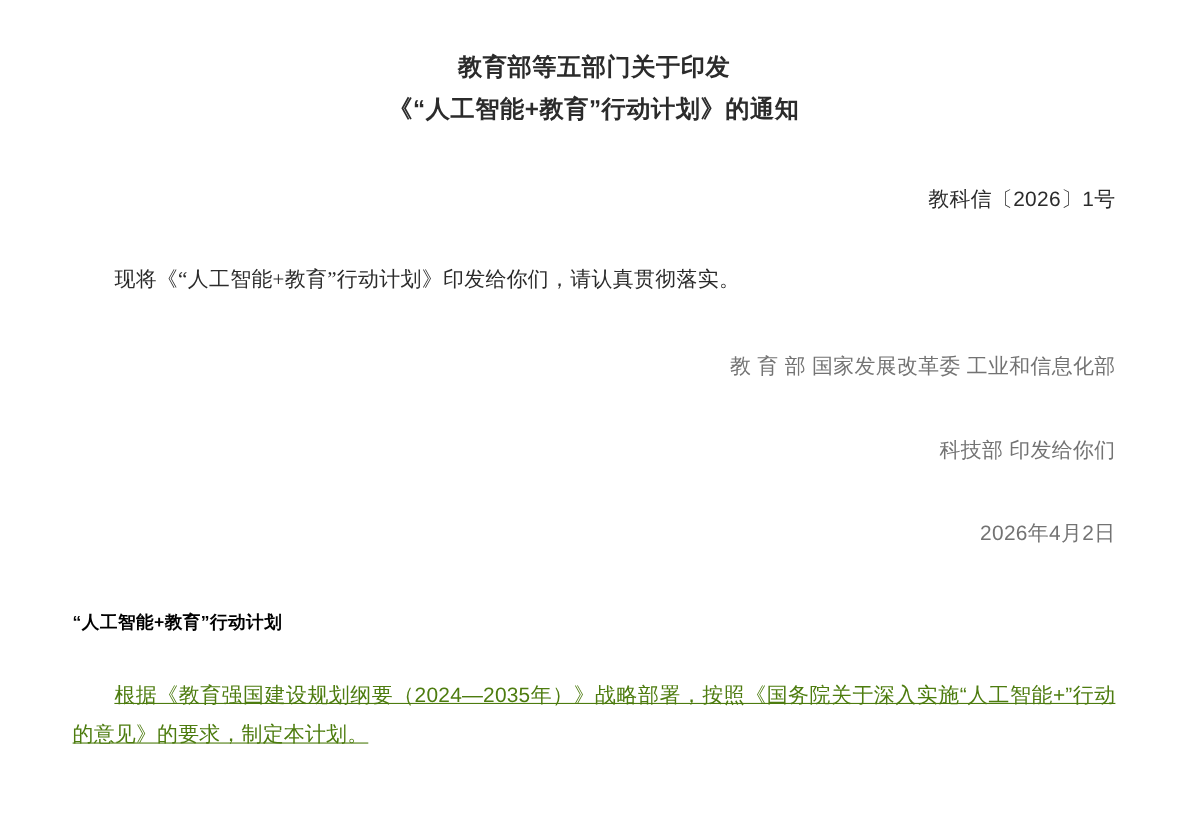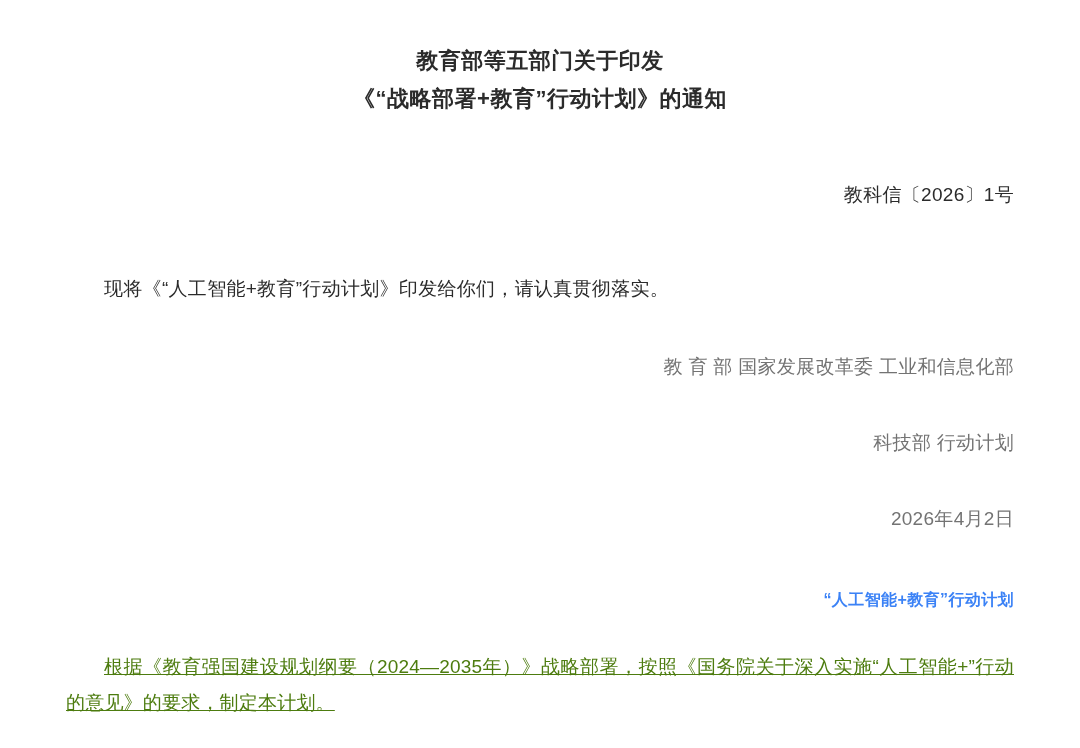--- a/index.html
+++ b/index.html
@@ -33,45 +33,46 @@
     padding-top: 42px;
     letter-spacing: 0.5px;
   }
   .title-line-2 {
     letter-spacing: 0.5px;
   }
   .doc-number {
     text-align: right;
     font-size: 19px;
     color: #2b2b2b;
-    margin-top: 64px;
+    margin-top: 50px;
     letter-spacing: 0.3px;
   }
   .body-para {
     font-size: 19px;
     color: #2b2b2b;
     line-height: 34px;
-    margin-top: 64px;
+    margin-top: 44px;
     text-indent: 38px;
     letter-spacing: 0.3px;
+    font-family: Liberation Serif, serif;
   }
   .signature {
     text-align: right;
     font-size: 19px;
     color: #737373;
     letter-spacing: 0.3px;
   }
   .sig-1 { margin-top: 48px; }
   .sig-2 { margin-top: 50px; }
   .sig-date { margin-top: 50px; text-align: right; }
   .plan-title {
-    text-align: right;
+    text-align: left;
     font-weight: bold;
     font-size: 16px;
-    color: #3b82f6;
+    color: #000000;
     margin-top: 58px;
     letter-spacing: 0.4px;
   }
   .plan-para {
     font-size: 19px;
     color: #4d7c0f;
     line-height: 36px;
     margin-top: 38px;
     text-indent: 38px;
     text-align: justify;
@@ -79,29 +80,29 @@
     text-decoration: underline;
   }
 </style>
 </head>
 <body>
 
 <div class="page">
 
   <div class="doc-title title-line-1">教育部等五部门关于印发</div>
 
-  <div class="doc-title title-line-2">《“战略部署+教育”行动计划》的通知</div>
+  <div class="doc-title title-line-2">《“人工智能+教育”行动计划》的通知</div>
 
   <div class="doc-number">教科信〔2026〕1号</div>
 
   <div class="body-para">现将《“人工智能+教育”行动计划》印发给你们，请认真贯彻落实。</div>
 
   <div class="signature sig-1">教 育 部  国家发展改革委  工业和信息化部</div>
 
-  <div class="signature sig-2">科技部  行动计划</div>
+  <div class="signature sig-2">科技部  印发给你们</div>
 
   <div class="signature sig-date">2026年4月2日</div>
 
   <div class="plan-title">“人工智能+教育”行动计划</div>
 
   <div class="plan-para">根据《教育强国建设规划纲要（2024—2035年）》战略部署，按照《国务院关于深入实施“人工智能+”行动的意见》的要求，制定本计划。</div>
 
 </div>
 
 </body></html>

